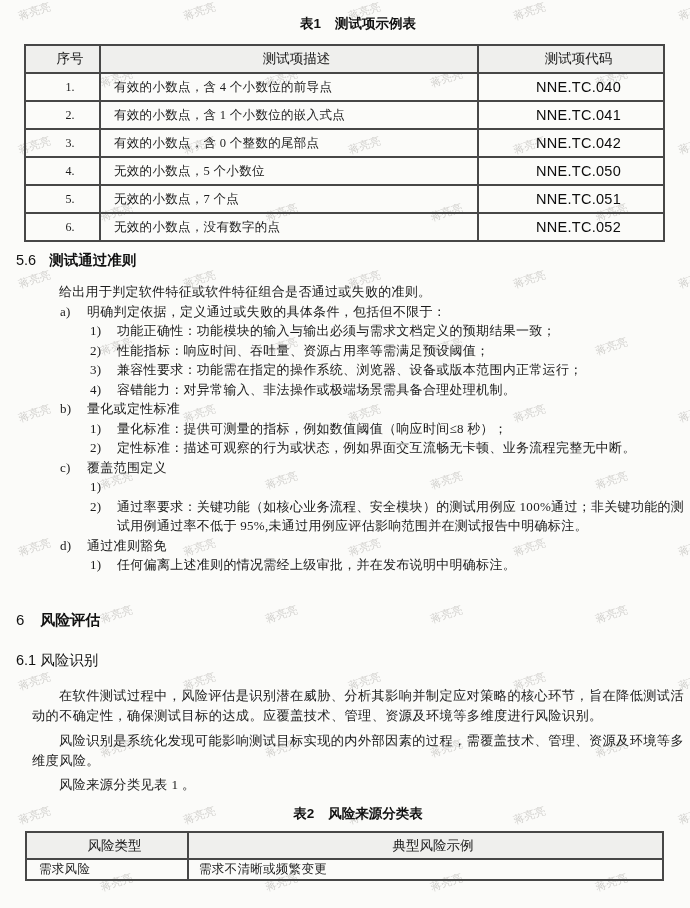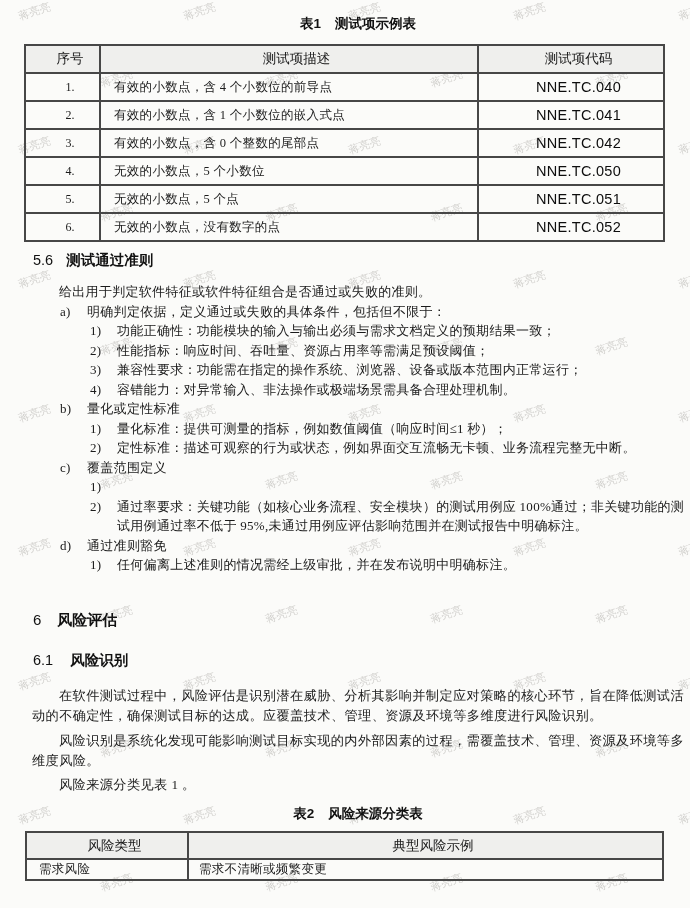--- a/index.html
+++ b/index.html
@@ -55,30 +55,30 @@
     font-family:"Liberation Sans", sans-serif;
     font-size:14.5px; letter-spacing:.3px; color:#0d0d0d;
   }
   #table2 { top:831px; left:25px; width:637px; }
   #table2 th { height:27px; }
   #table2 td { height:21px; font-size:12.5px; letter-spacing:.3px; }
   #table2 .c-type { text-align:left; padding-left:12px; }
   #table2 .c-ex   { text-align:left; padding-left:10px; }
 
   
-  .h-sec { position:absolute; left:33px; font-family:"Liberation Sans", sans-serif; color:#111; white-space:nowrap; }
+  .h-sec { position:absolute; left:16px; font-family:"Liberation Sans", sans-serif; color:#111; white-space:nowrap; }
   #s56-h { top:251px; font-size:14.5px; }
   #s56-h .hnum { margin-right:13px; }
   #s56-h .htxt { font-weight:bold; }
   #s6-h  { top:611px; font-size:15px; }
   #s6-h .hnum { margin-right:16px; }
   #s6-h .htxt { font-weight:bold; }
   #s61-h { top:651px; font-size:14.5px; }
   #s61-h .hnum { margin-right:4px; }
-  #s61-h .htxt { font-weight:bold;margin-left:13px; }
+  #s61-h .htxt { font-weight:normal; }
 
   
   #s56-body {
     position:absolute; top:282px; left:32px; width:656px;
     font-size:13px; line-height:19.5px; letter-spacing:.3px;
   }
   #s56-body .intro { margin-left:27px; }
   .li { display:flex; }
   .li.l1 { padding-left:28px; }
   .li.l2 { padding-left:58px; }
@@ -197,21 +197,21 @@
           <td class="c-desc">有效的小数点，含 0 个整数的尾部点</td>
           <td class="c-code">NNE.TC.042</td>
         </tr>
         <tr>
           <td class="c-no">4.</td>
           <td class="c-desc">无效的小数点，5 个小数位</td>
           <td class="c-code">NNE.TC.050</td>
         </tr>
         <tr>
           <td class="c-no">5.</td>
-          <td class="c-desc">无效的小数点，5 个点</td>
+          <td class="c-desc">无效的小数点，7 个点</td>
           <td class="c-code">NNE.TC.051</td>
         </tr>
         <tr>
           <td class="c-no">6.</td>
           <td class="c-desc">无效的小数点，没有数字的点</td>
           <td class="c-code">NNE.TC.052</td>
         </tr>
       </tbody>
     </table>
 
@@ -242,21 +242,21 @@
         <span class="mk">4)</span>
         <div class="tx">容错能力：对异常输入、非法操作或极端场景需具备合理处理机制。</div>
       </div>
 
       <div class="li l1">
         <span class="mk">b)</span>
         <div class="tx">量化或定性标准</div>
       </div>
       <div class="li l2">
         <span class="mk">1)</span>
-        <div class="tx">量化标准：提供可测量的指标，例如数值阈值（响应时间≤1 秒）；</div>
+        <div class="tx">量化标准：提供可测量的指标，例如数值阈值（响应时间≤8 秒）；</div>
       </div>
       <div class="li l2">
         <span class="mk">2)</span>
         <div class="tx">定性标准：描述可观察的行为或状态，例如界面交互流畅无卡顿、业务流程完整无中断。</div>
       </div>
 
       <div class="li l1">
         <span class="mk">c)</span>
         <div class="tx">覆盖范围定义</div>
       </div>

